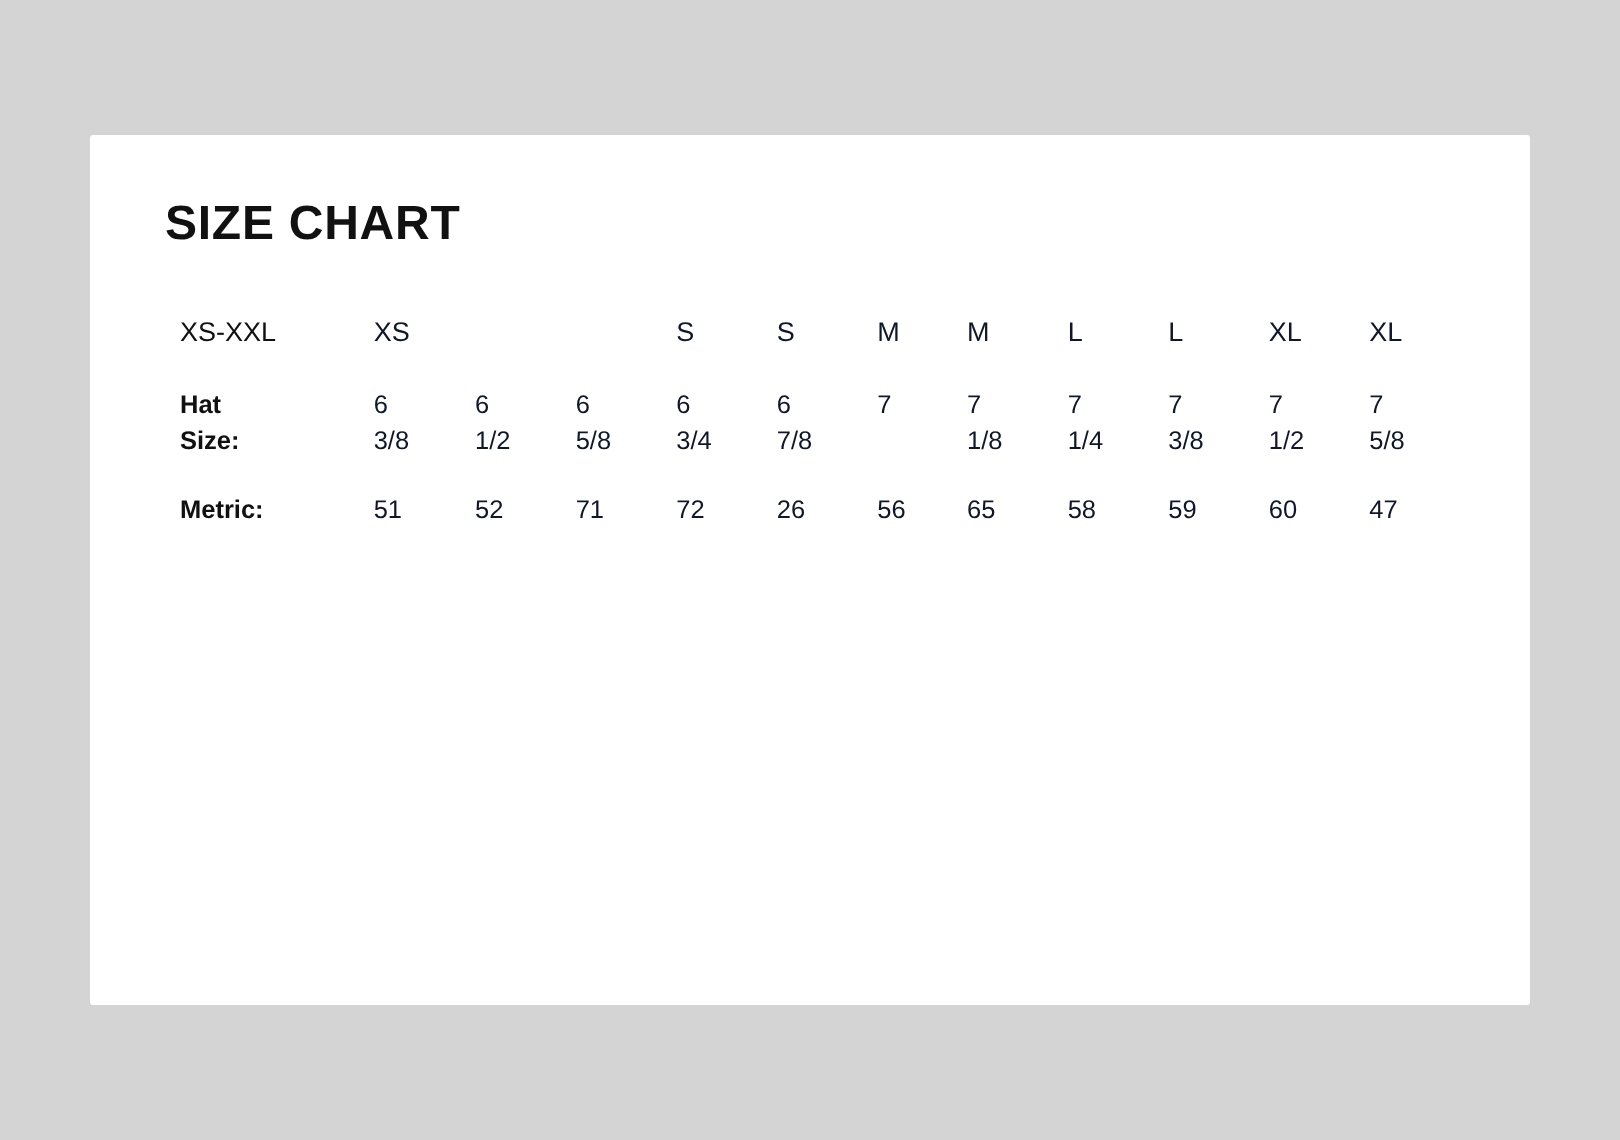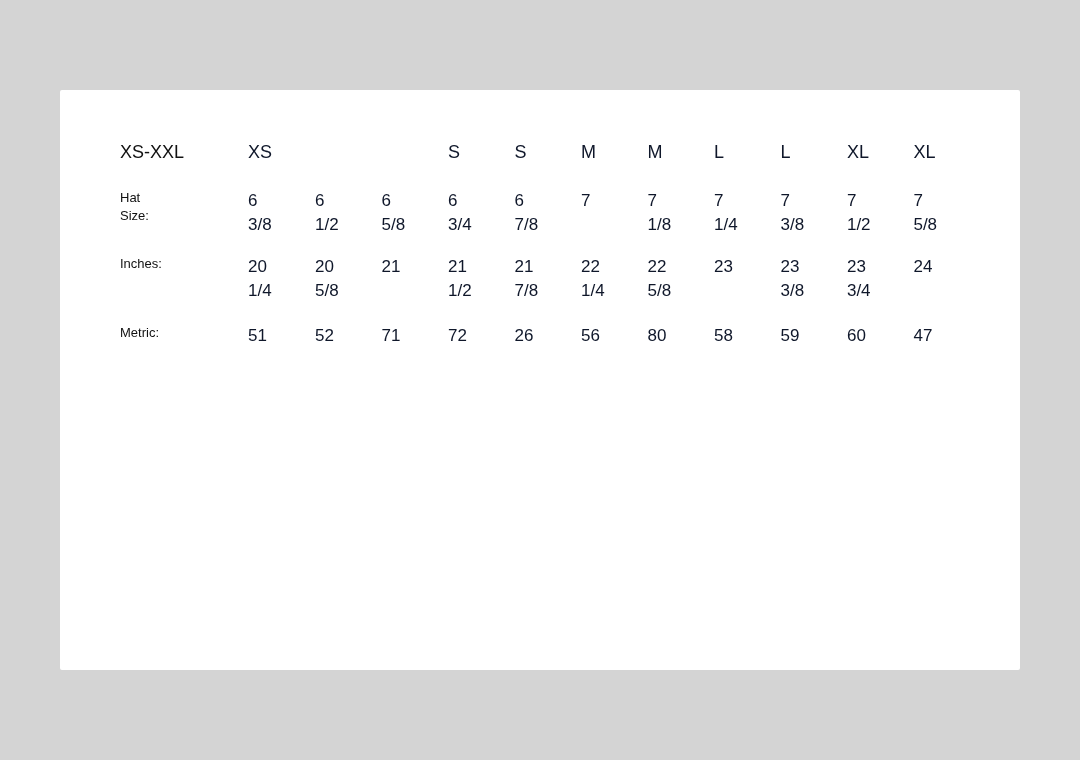--- a/index.html
+++ b/index.html
@@ -49,29 +49,31 @@
     }
     tr.row-inches td {
       padding-top: 14px;
       padding-bottom: 4px;
     }
     tr.row-metric td {
       padding-top: 18px;
       padding-bottom: 14px;
     }
     .label-cell {
-      font-size: 13px;
+      font-size: 17px;
       color: #111;
       white-space: nowrap;
+      font-weight: bold;
     }
   </style>
 </head>
 <body>
 
 <div class="card">
+  <div class="title">SIZE CHART</div>
   <table>
     <tbody>
 
       <tr class="row-sizes">
         <td class="label-cell">XS-XXL</td>
         <td>XS</td>
         <td></td>
         <td></td>
         <td>S</td>
         <td>S</td>
@@ -91,44 +93,30 @@
         <td>6<br>3/4</td>
         <td>6<br>7/8</td>
         <td>7</td>
         <td>7<br>1/8</td>
         <td>7<br>1/4</td>
         <td>7<br>3/8</td>
         <td>7<br>1/2</td>
         <td>7<br>5/8</td>
       </tr>
 
-      <tr class="row-inches">
-        <td class="label-cell">Inches:</td>
-        <td>20<br>1/4</td>
-        <td>20<br>5/8</td>
-        <td>21</td>
-        <td>21<br>1/2</td>
-        <td>21<br>7/8</td>
-        <td>22<br>1/4</td>
-        <td>22<br>5/8</td>
-        <td>23</td>
-        <td>23<br>3/8</td>
-        <td>23<br>3/4</td>
-        <td>24</td>
-      </tr>
 
       <tr class="row-metric">
         <td class="label-cell">Metric:</td>
         <td>51</td>
         <td>52</td>
         <td>71</td>
         <td>72</td>
         <td>26</td>
         <td>56</td>
-        <td>80</td>
+        <td>65</td>
         <td>58</td>
         <td>59</td>
         <td>60</td>
         <td>47</td>
       </tr>
     </tbody>
   </table>
 </div>
 
 </body></html>

